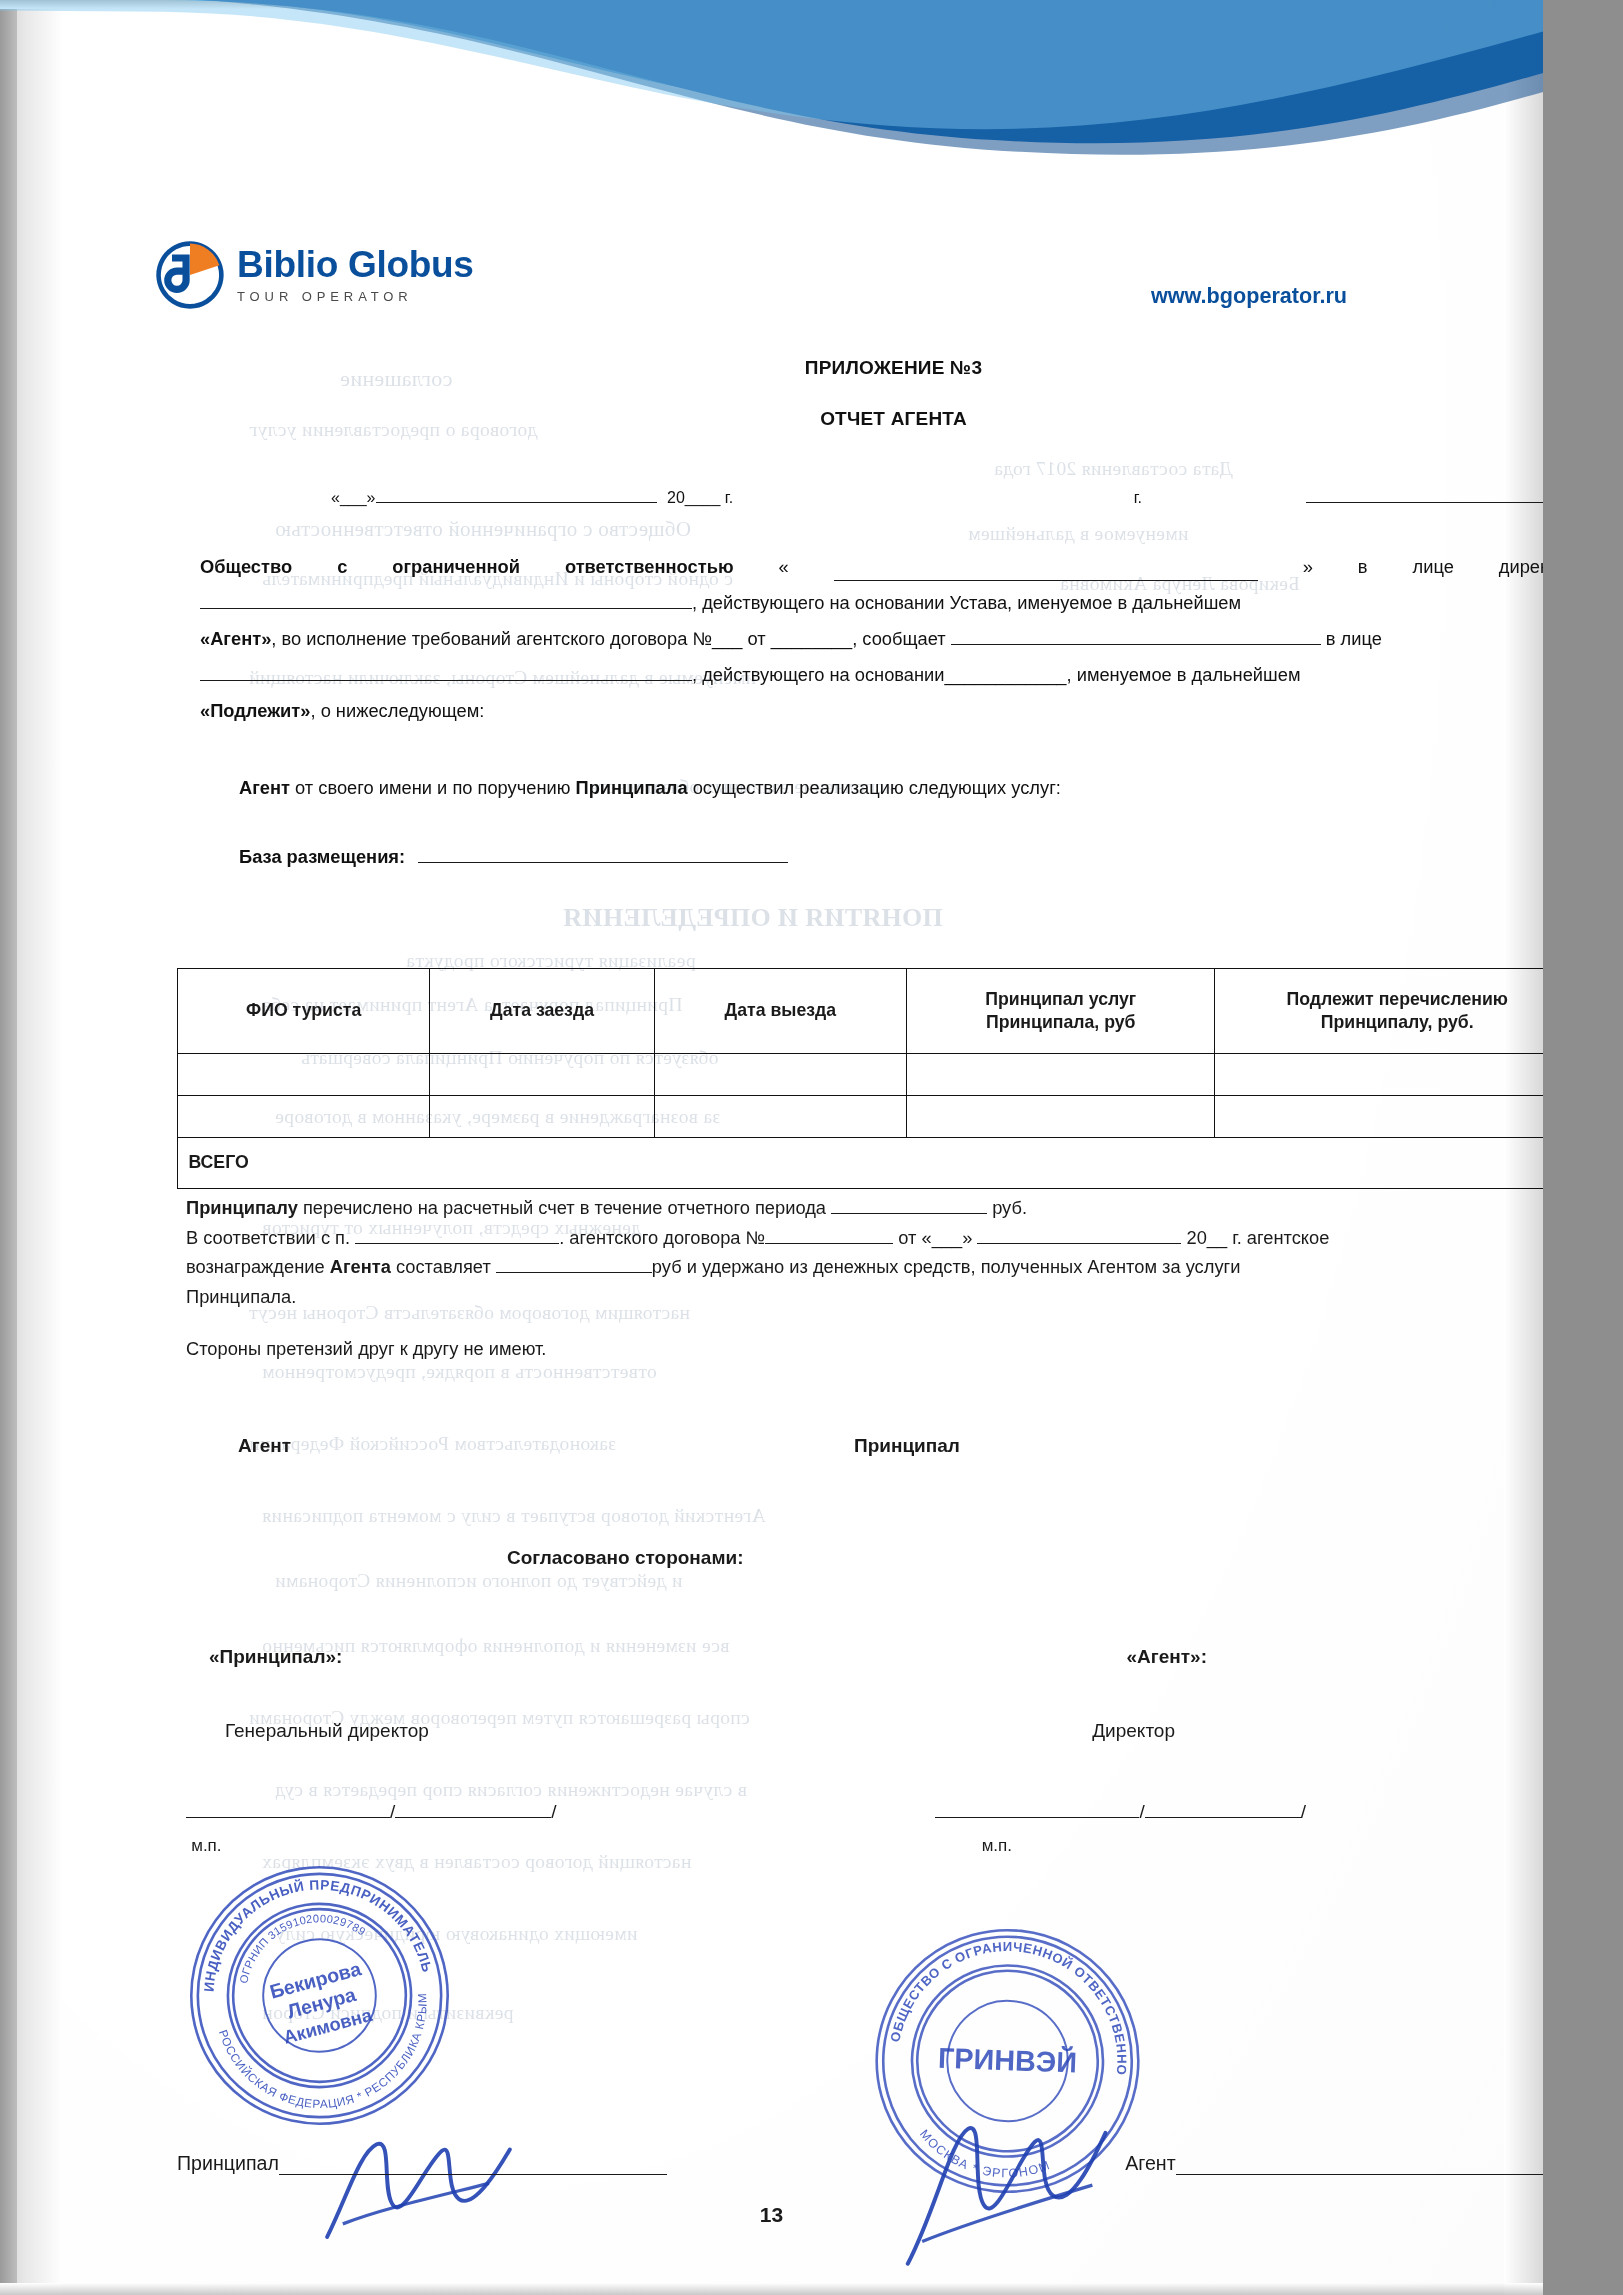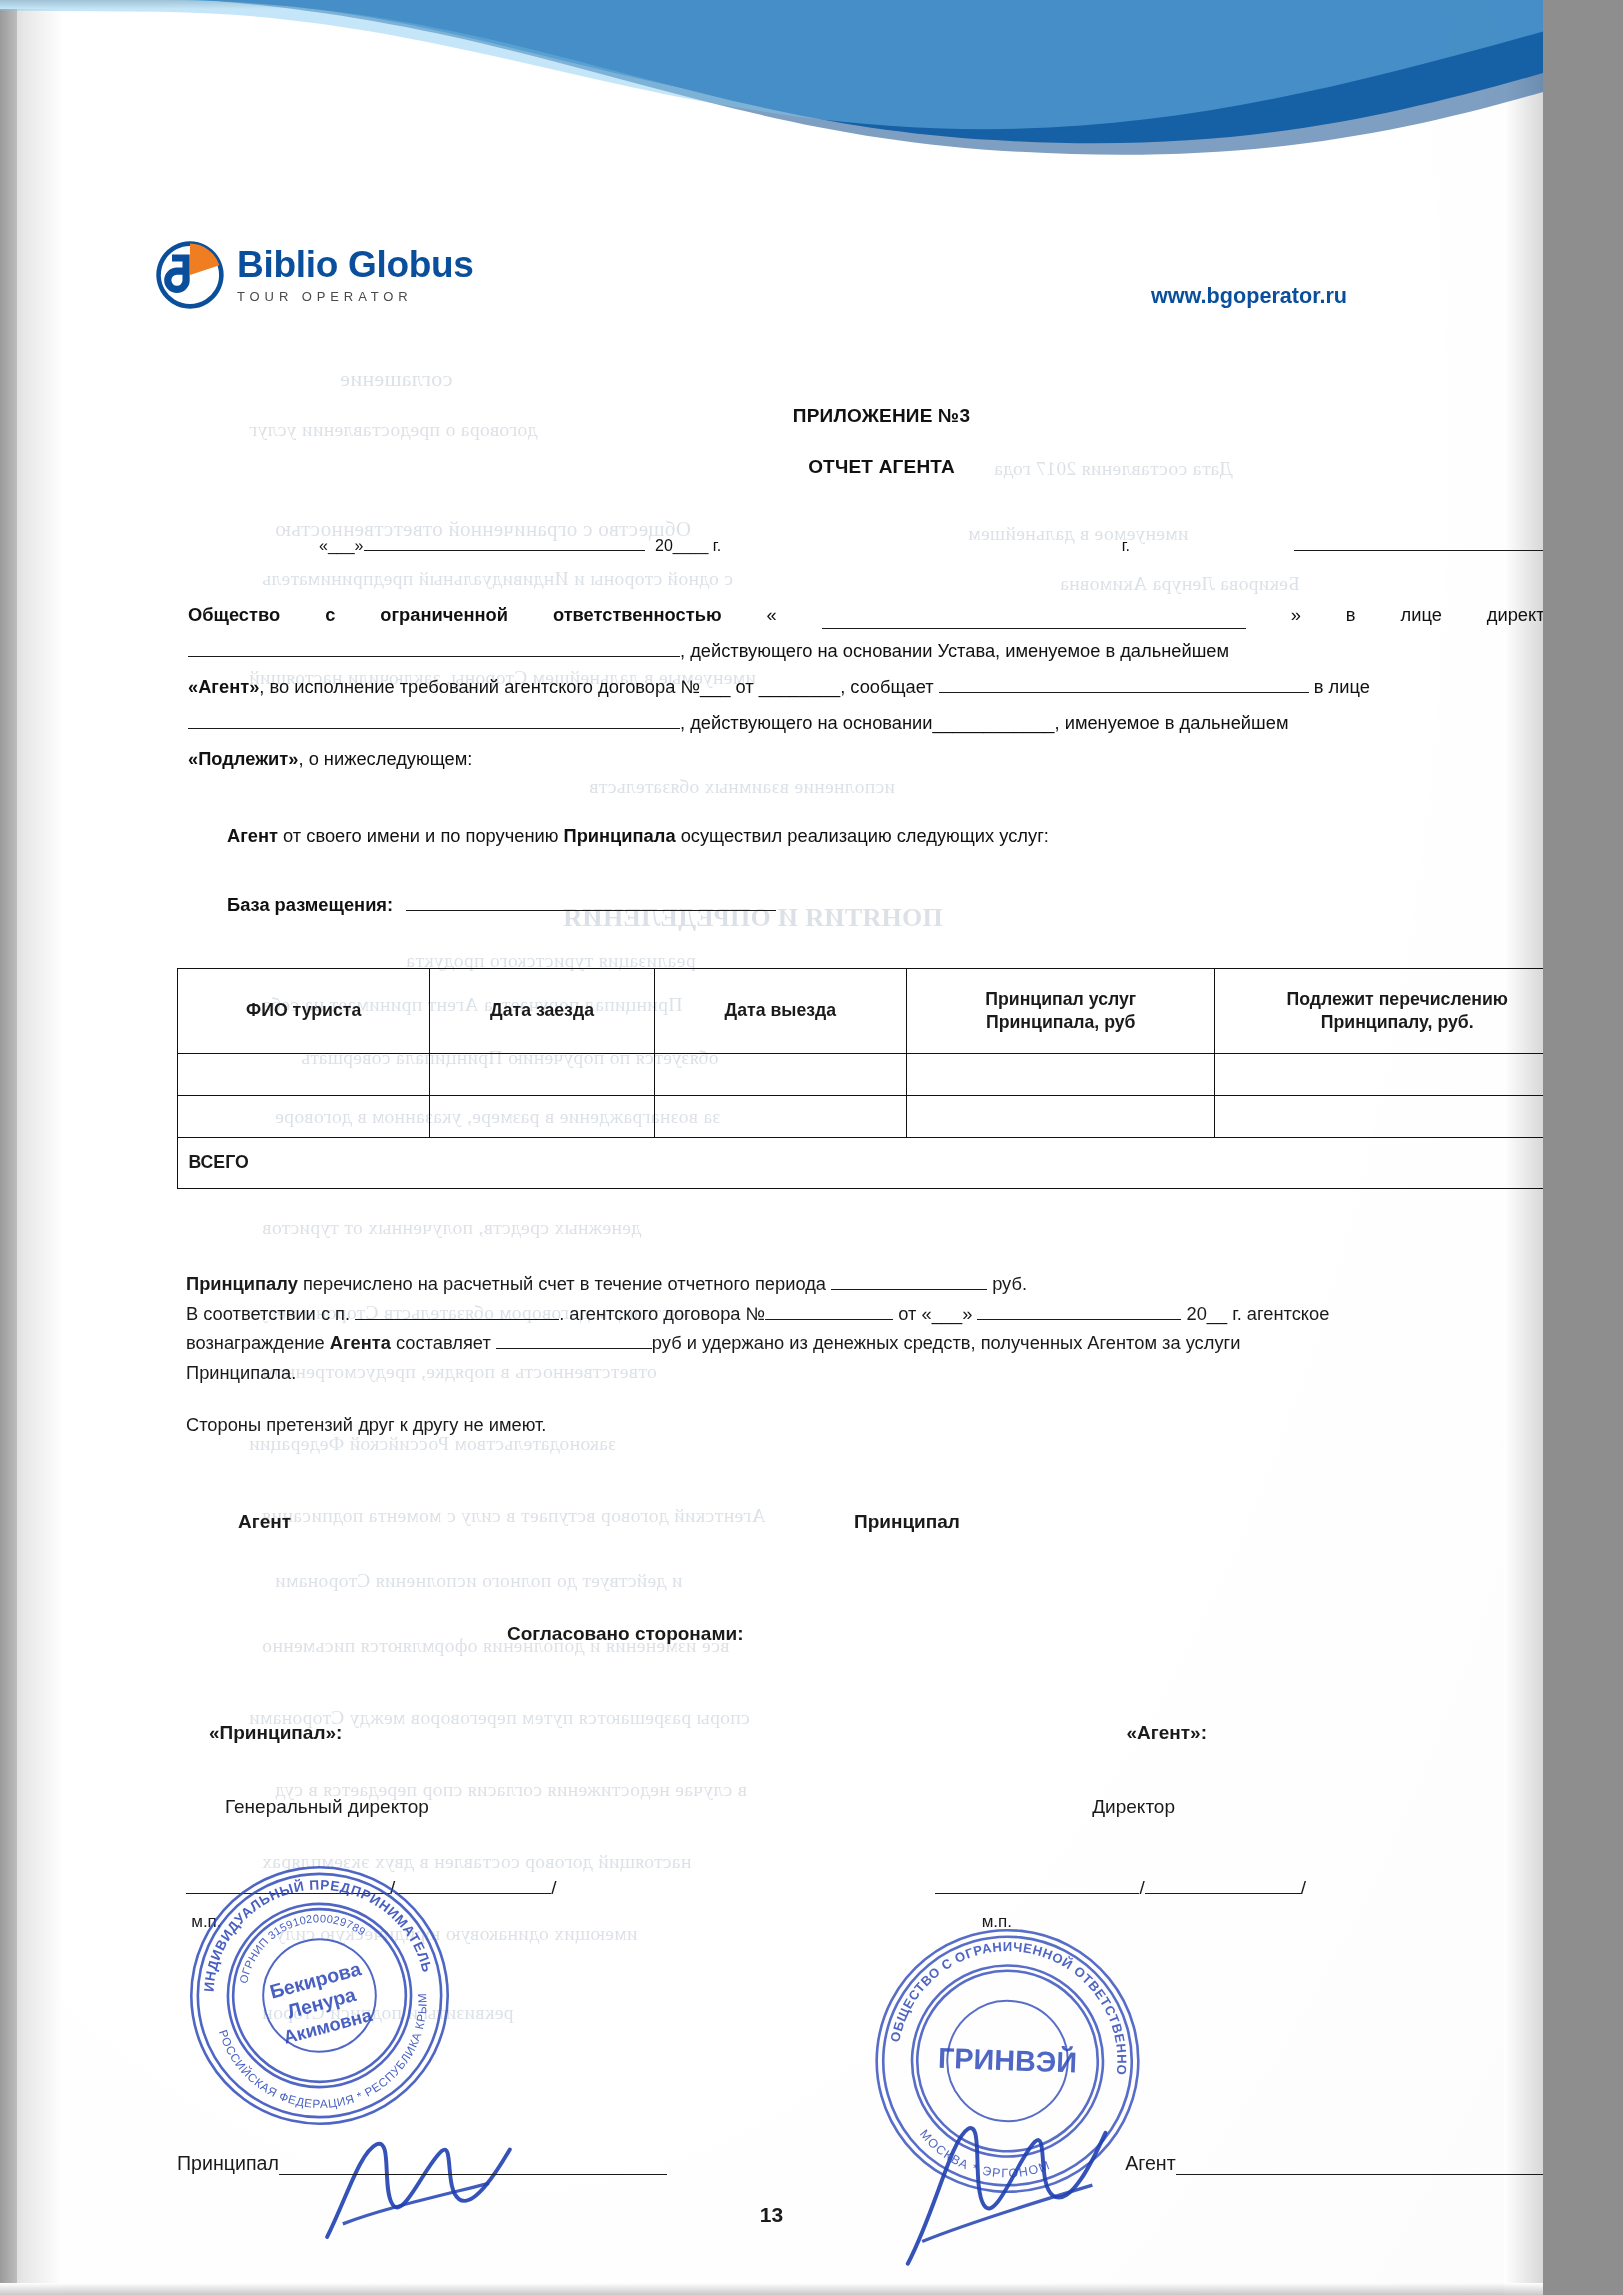--- a/index.html
+++ b/index.html
@@ -109,27 +109,26 @@
     position: absolute;
     right: 196px; top: 283px;
     font-size: 21.6px;
     font-weight: bold;
     color: #0a4f9c;
   }
 
   
   .doc {
     position: absolute;
-    left: 188px;
+    left: 200px;
     top: 353px;
     width: 1387px;
     font-size: 18px;
     line-height: 1.55;
     color: #111;
-    margin-top: 48px;
   }
   .title {
     text-align: center;
     font-weight: bold;
     font-size: 19px;
     letter-spacing: 0.2px;
   }
   .subtitle {
     text-align: center;
     font-weight: bold;
@@ -203,21 +202,21 @@
     text-align: left;
     font-weight: bold;
     padding-left: 10.5px;
     height: 48px;
   }
 
   
   .after {
     position: absolute;
     left: 186px;
-    top: 1269px;
+    top: 1193px;
     width: 1387px;
     font-size: 18.3px;
     line-height: 1.62;
   }
   .after .ln { text-align: justify; }
   .after .ln2 { margin-top: 0; }
   .sign-head {
     margin-top: 68px;
     display: flex;
     font-weight: bold;

